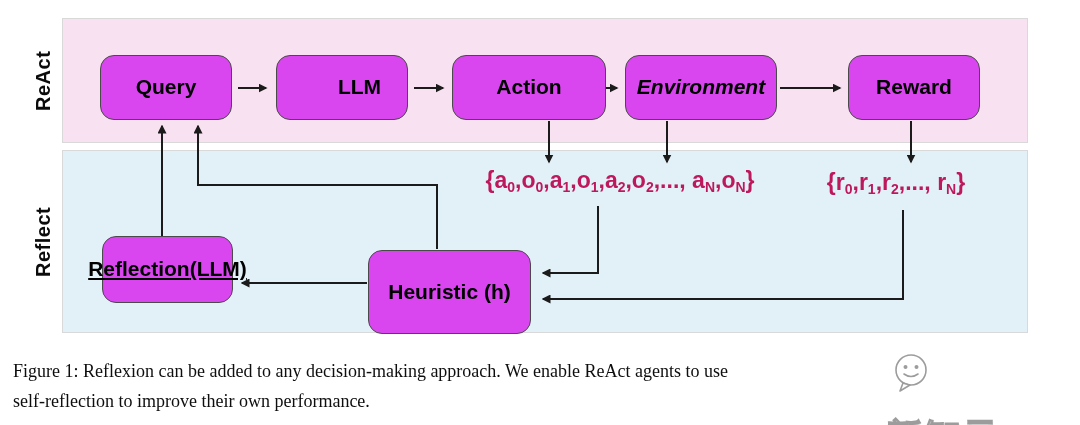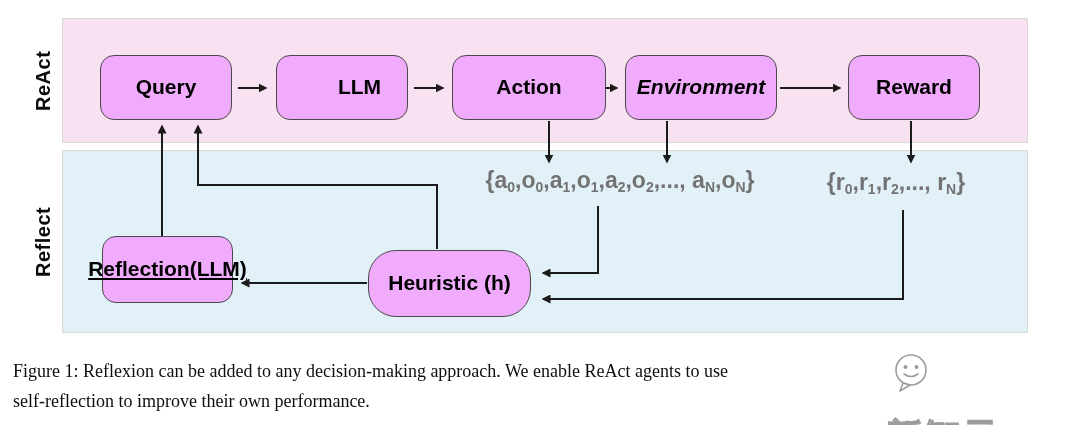--- a/index.html
+++ b/index.html
@@ -20,45 +20,45 @@
     font-size: 20px;
     color: #0b0b0b;
     letter-spacing: 0.5px;
     text-align: center;
   }
   .vlabel-react   { left: 32px; top: 49px;  height: 64px; }
   .vlabel-reflect { left: 32px; top: 205px; height: 74px; }
 
   .node {
     position: absolute;
-    background: #f0abfc;
+    background: #d946ef;
     border: 1.6px solid #4a4a4a;
     border-radius: 14px;
     display: flex;
     align-items: center;
     justify-content: center;
     font-weight: 700;
     font-size: 21px;
     color: #000000;
     text-align: center;
     line-height: 1.15;
   }
   .node-query       { left: 100px; top: 55px;  width: 132px; height: 65px; }
   .node-llm         { left: 276px; top: 55px;  width: 132px; height: 65px; padding-left: 35px; }
   .node-action      { left: 452px; top: 55px;  width: 154px; height: 65px; }
   .node-environment { left: 625px; top: 55px;  width: 152px; height: 65px; font-style: italic; }
   .node-reward      { left: 848px; top: 55px;  width: 132px; height: 65px; }
   .node-reflection  { left: 102px; top: 236px; width: 131px; height: 67px; flex-direction: row; text-decoration: underline; }
-  .node-heuristic   { left: 368px; top: 250px; width: 163px; height: 67px; border-radius: 28px; }
+  .node-heuristic   { left: 368px; top: 250px; width: 163px; height: 84px; }
 
   .seq-text {
     position: absolute;
     font-weight: 700;
     font-size: 23px;
-    color: #737373;
+    color: #be185d;
     text-align: center;
     white-space: nowrap;
   }
   .seq-text sub {
     font-size: 14px;
     font-weight: 700;
     position: relative;
     top: 4px;
     vertical-align: baseline;
     line-height: 0;

